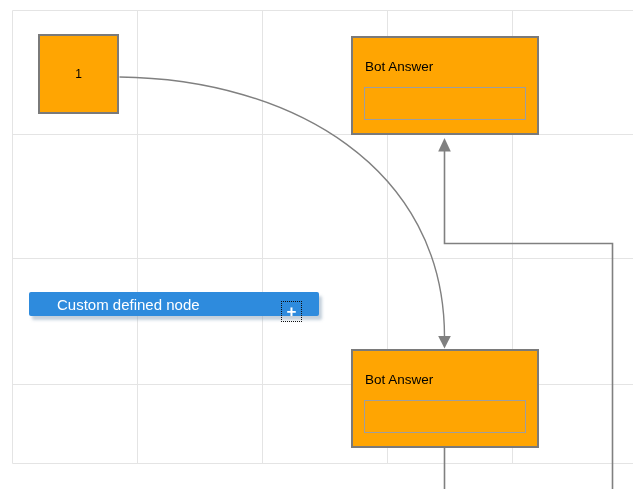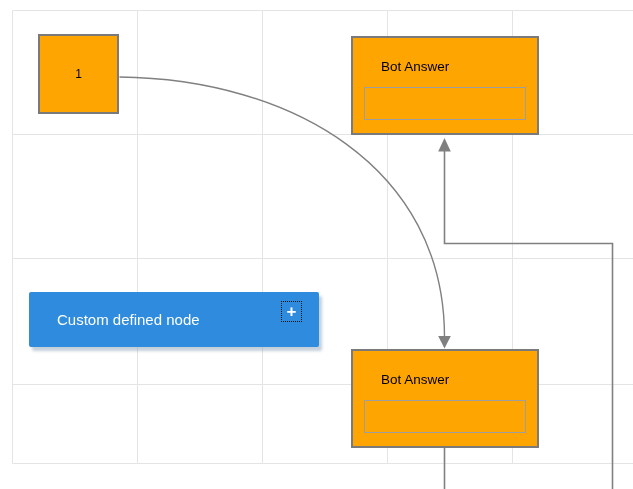--- a/index.html
+++ b/index.html
@@ -24,32 +24,32 @@
     border:2px solid var(--node-border,#7a7a7a);
   }
   .node-square{
     left:38px;top:34px;width:81px;height:80px;
     display:flex;align-items:center;justify-content:center;
     font-size:12px;color:var(--text-dark,#000);
   }
   .node-bot-top{left:351px;top:36px;width:188px;height:99px;}
   .node-bot-bottom{left:351px;top:349px;width:188px;height:99px;}
   .node-title{
-    position:absolute;left:28px;top:21px;
+    position:absolute;left:12px;top:21px;
     font-size:13.5px;color:var(--text-dark,#000);
     white-space:nowrap;
   }
   .node-textbox{
     position:absolute;left:11px;top:49px;width:160px;height:31px;
     border:1px solid var(--inner-border,#9e9e9e);
     background:transparent;
   }
   .custom-node{
     position:absolute;
-    left:29px;top:292px;width:290px;height:55px;
+    left:29px;top:292px;width:290px;height:24px;
     box-sizing:border-box;
     background:var(--accent-blue,#2e8bdd);
     border-radius:2px;
     display:flex;align-items:center;
     padding-left:28px;
     color:var(--text-light,#fff);
     font-size:15px;
     box-shadow:3px 4px 3px rgba(125,150,175,0.45);
   }
   .plus-port{

